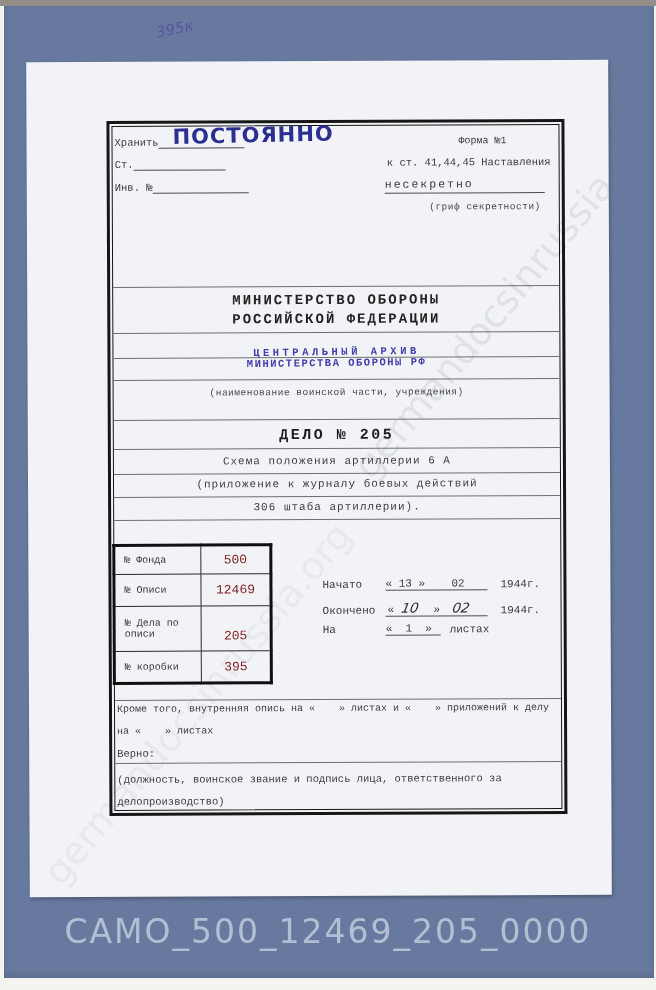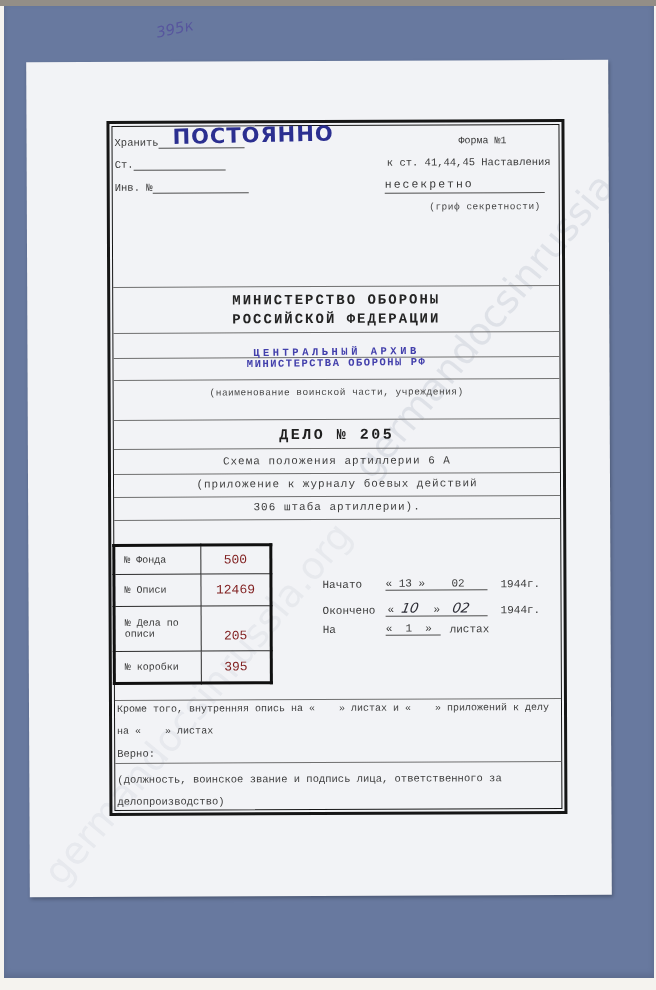--- a/index.html
+++ b/index.html
@@ -154,13 +154,14 @@
         <div class="note" style="top:577px">Кроме того, внутренняя опись на «    » листах и «    » приложений к делу</div>
         <div class="note" style="top:599px">на «    » листах</div>
         <div class="note" style="top:621px;font-size:10.5px">Верно:</div>
         <div class="capline" style="top:647px">(должность, воинское звание и подпись лица, ответственного за</div>
         <div class="capline" style="top:669px">делопроизводство)</div>
 
       </div>
     </div>
   </div>
 
+  <div class="plate">CAMO_500_12469_205_0000</div>
 </div>
 
 </body></html>

